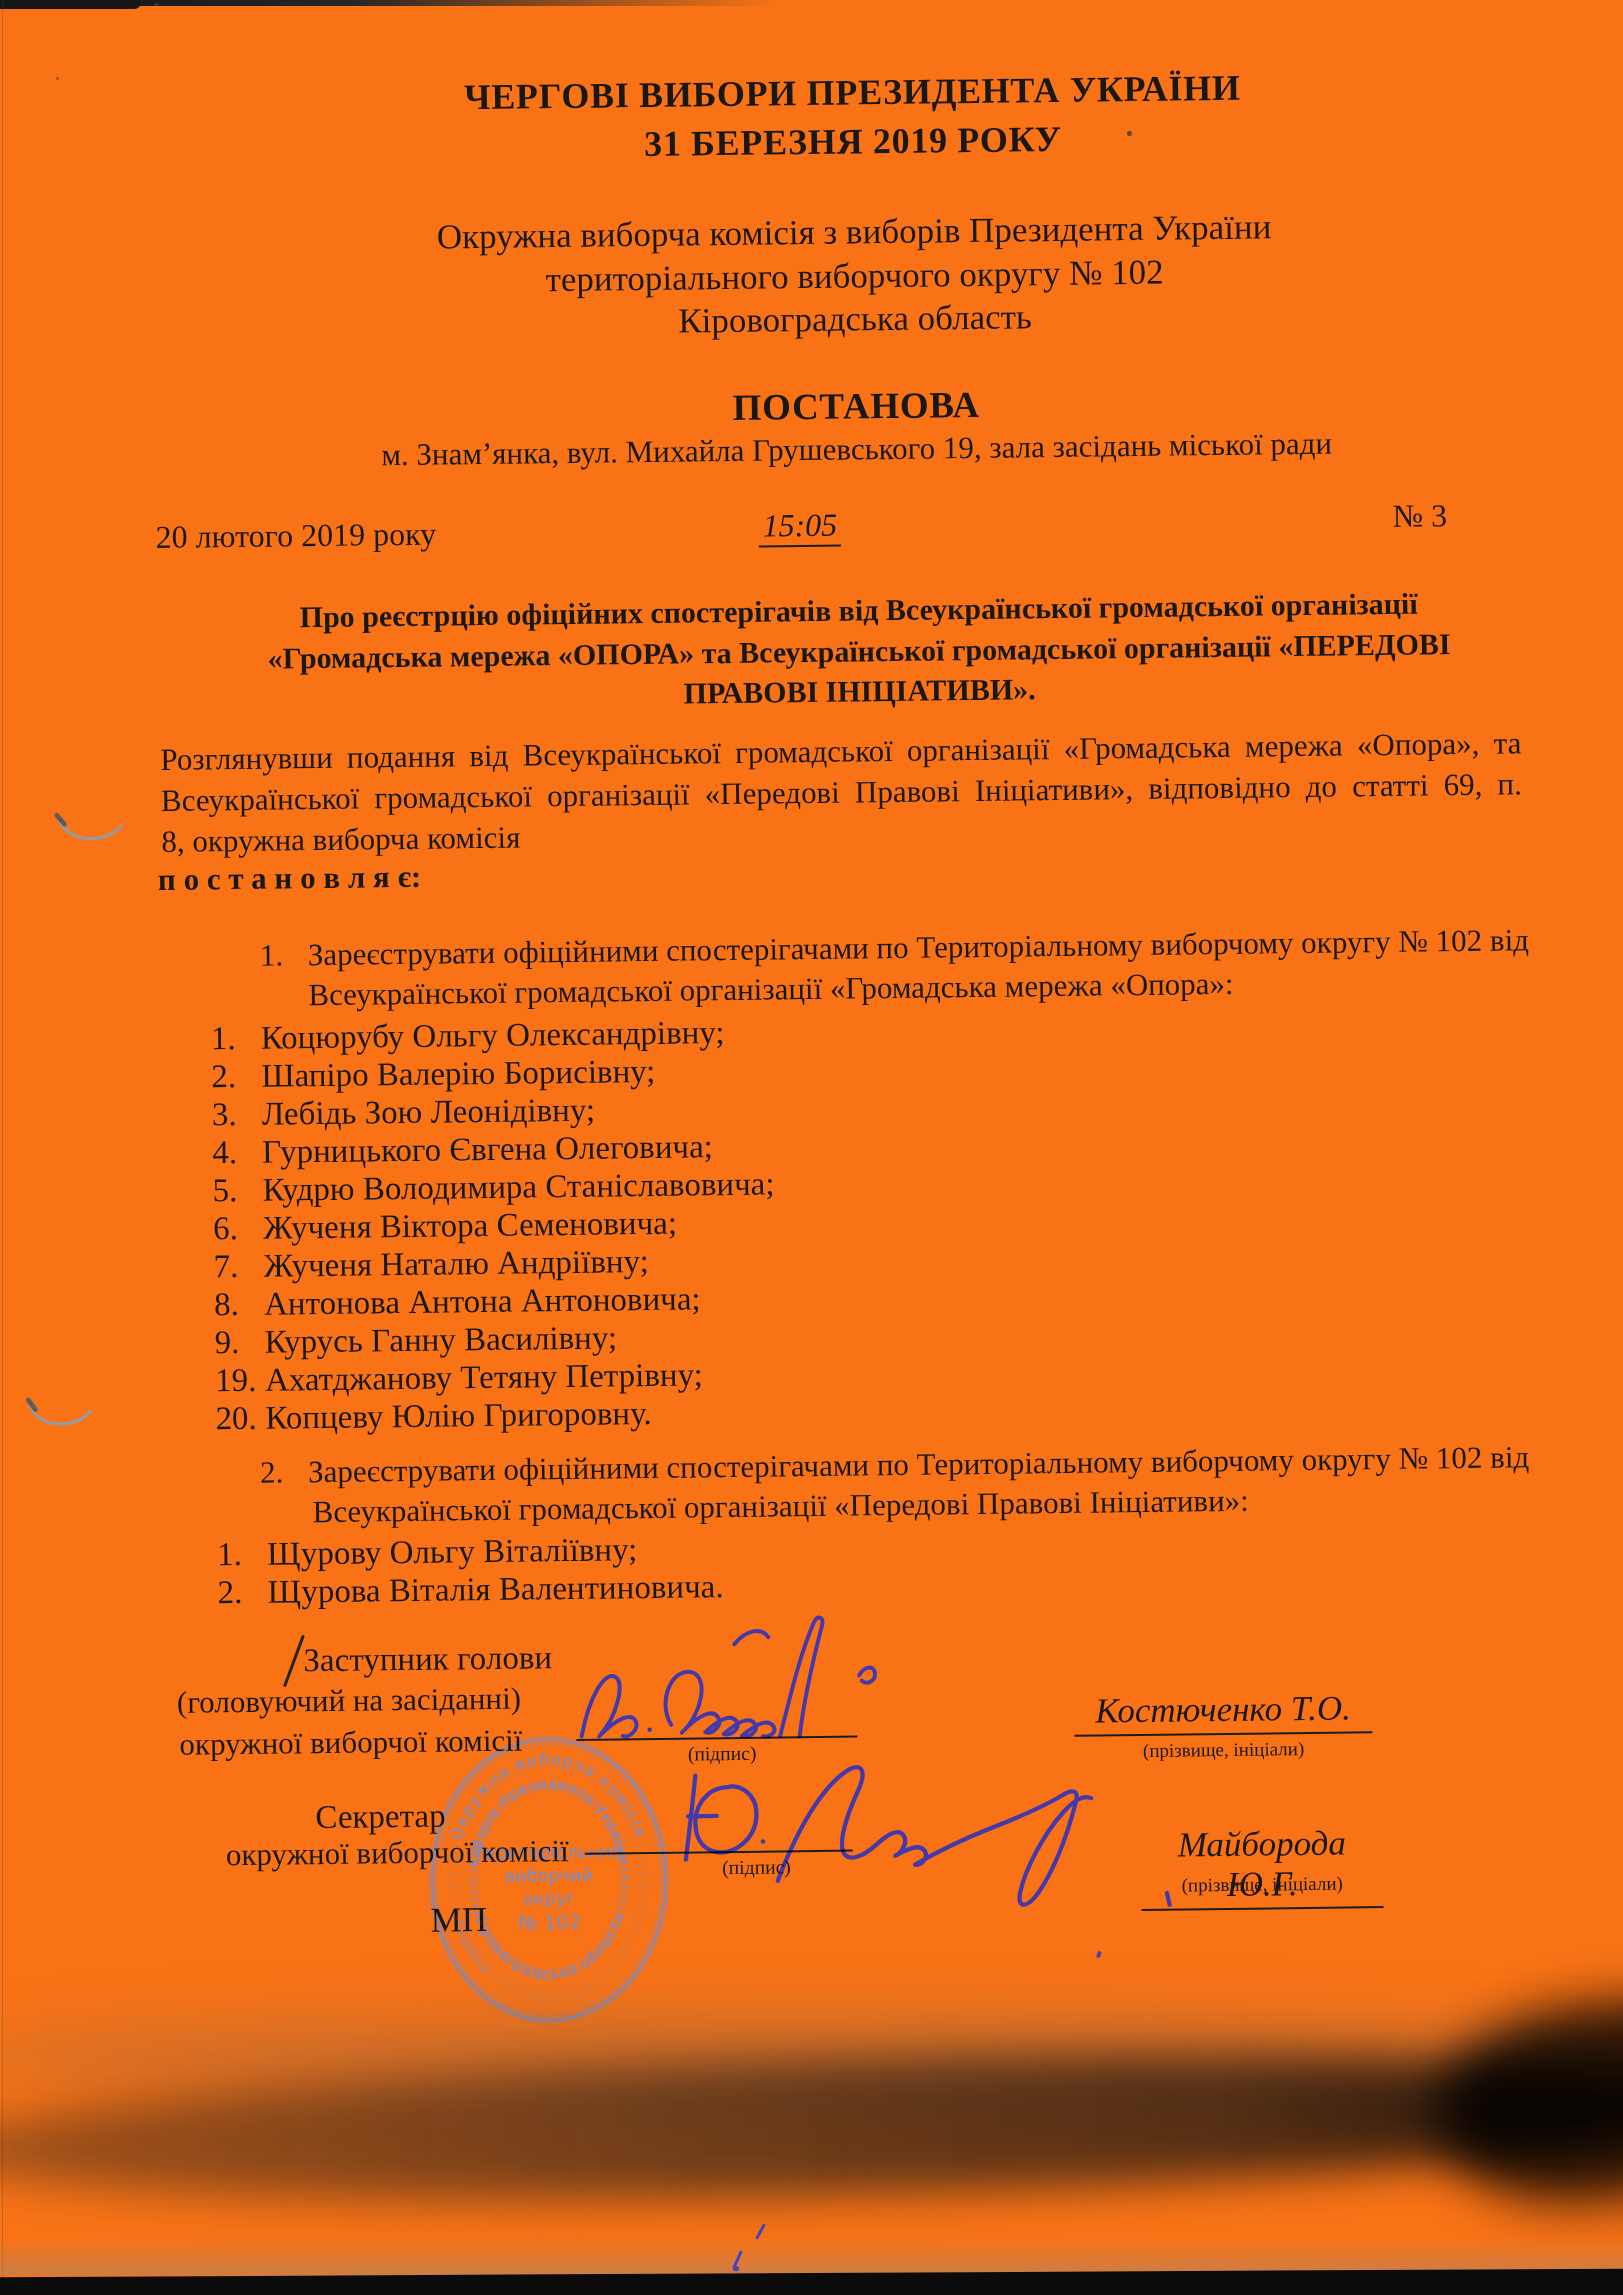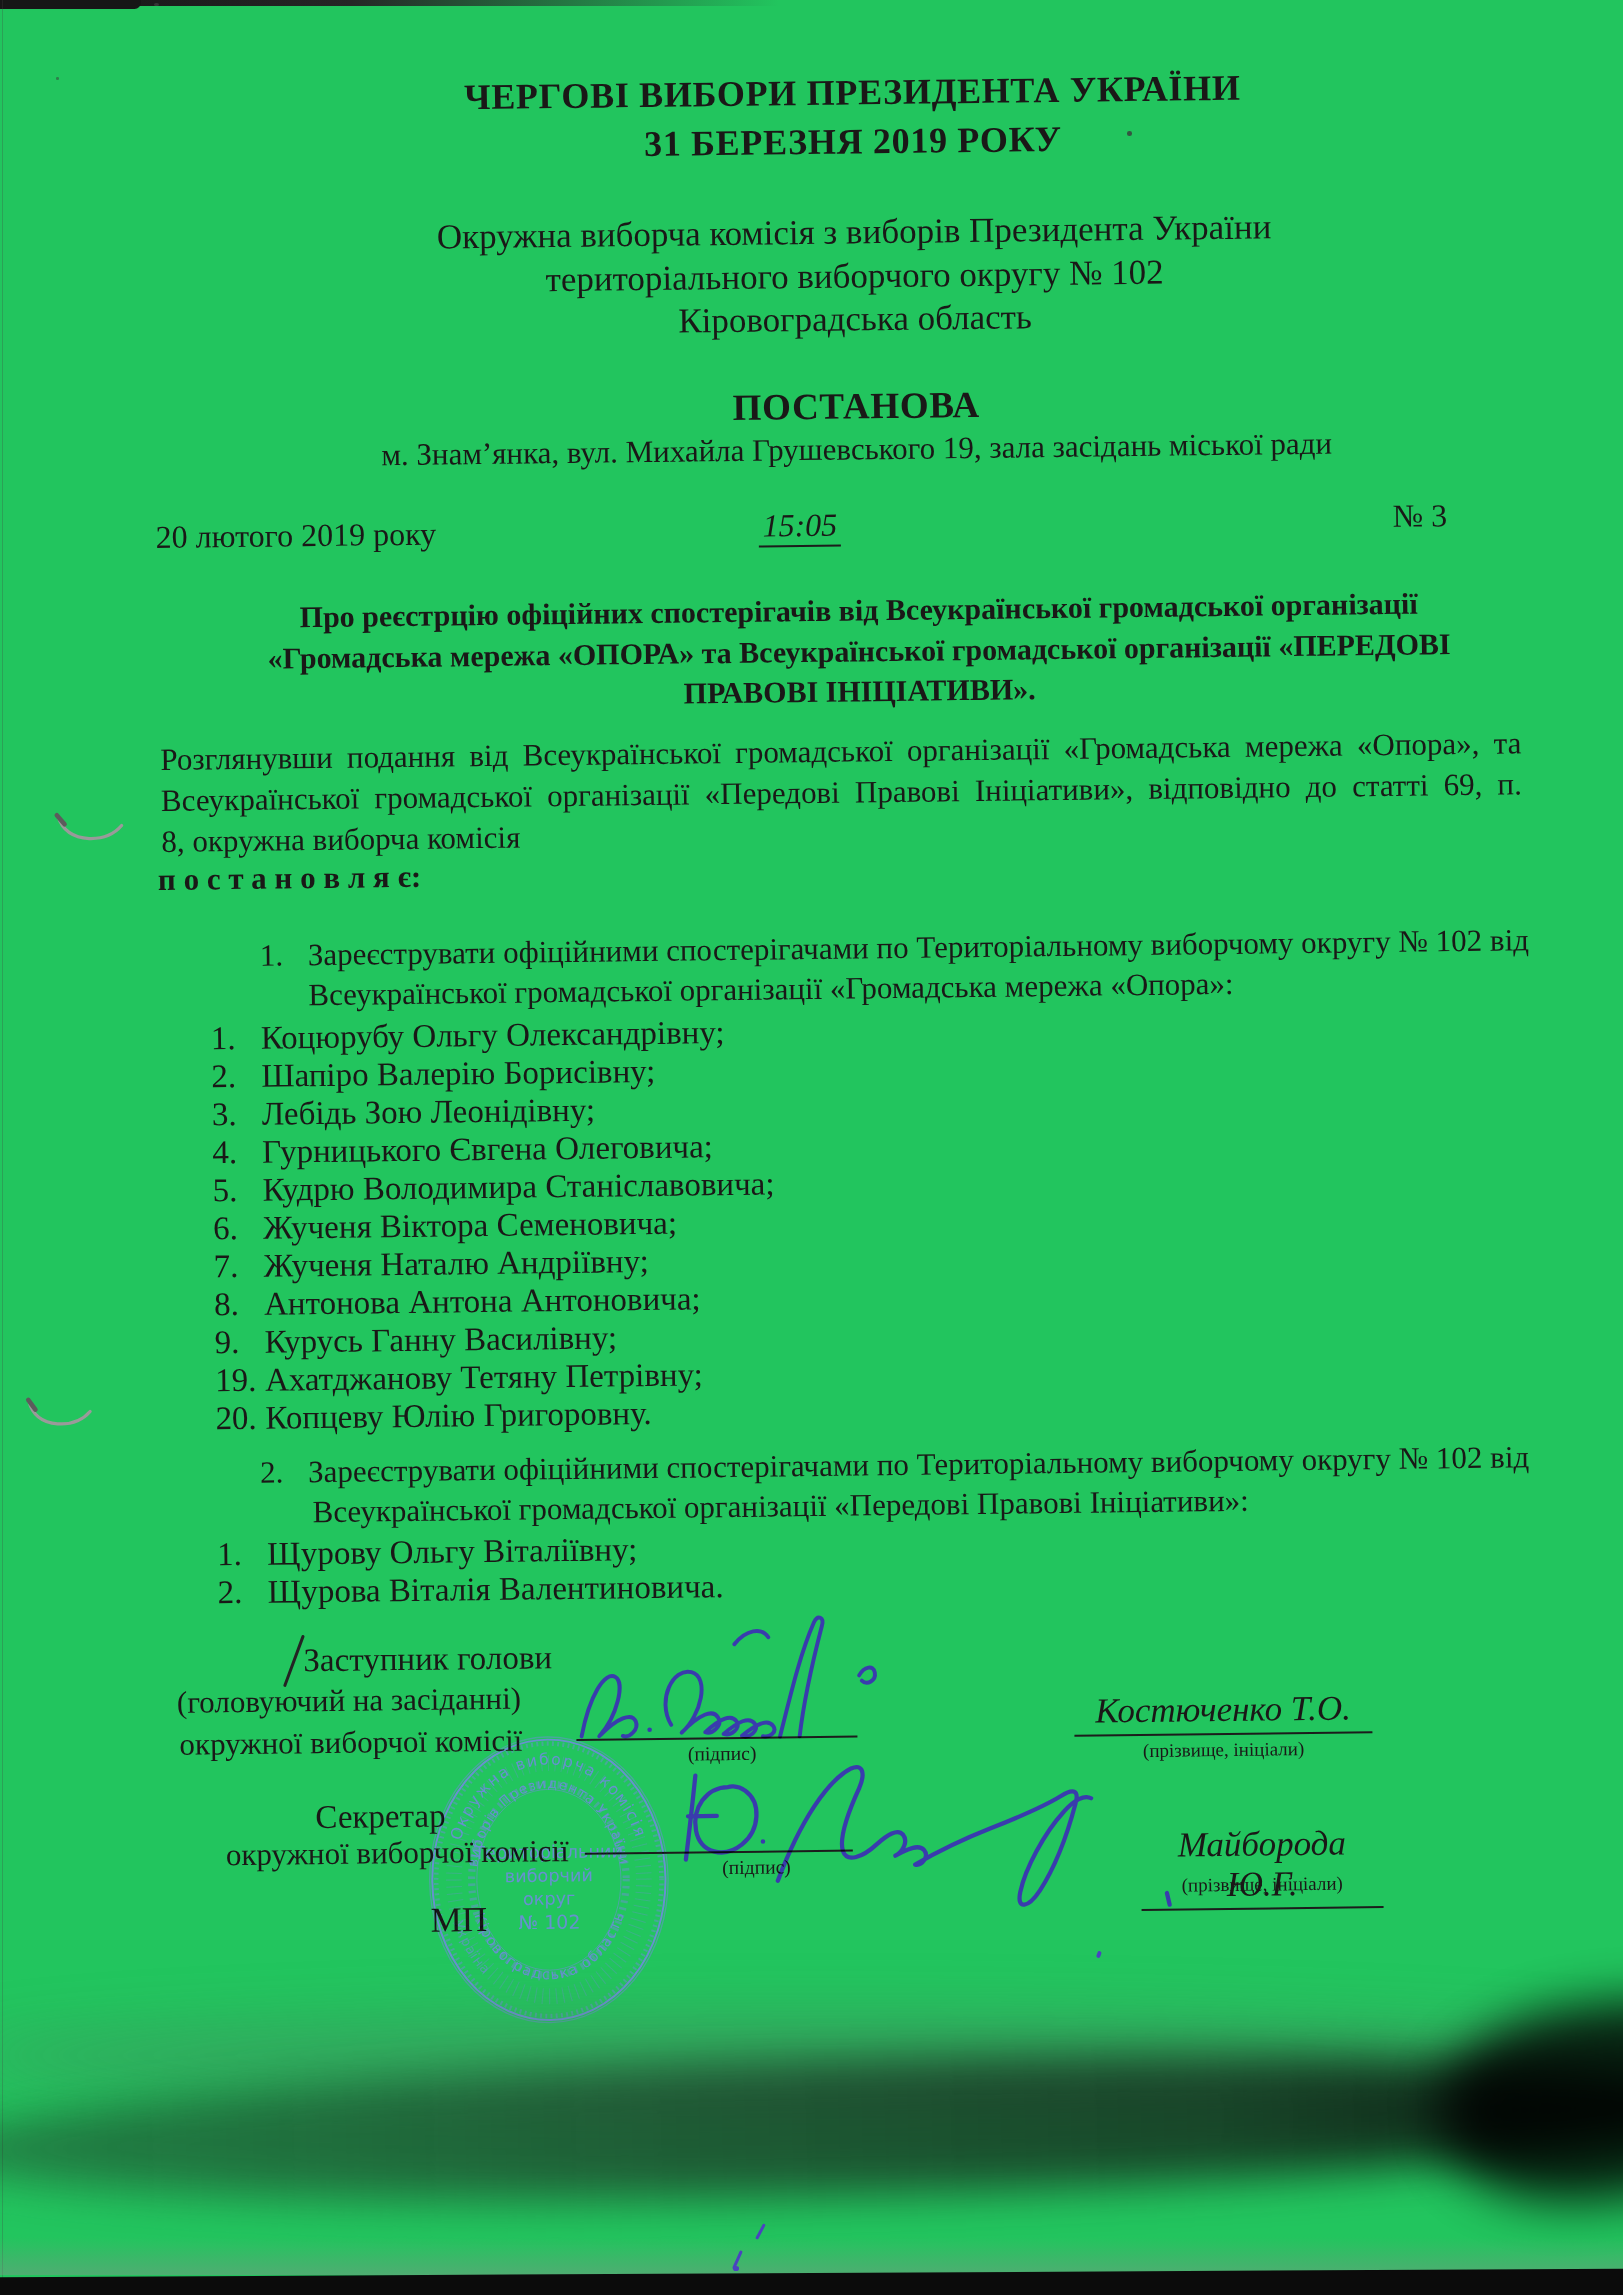--- a/index.html
+++ b/index.html
@@ -1,16 +1,16 @@
 <!DOCTYPE html>
 <html style="font-size:10.5px"><head>
 <meta charset="utf-8">
 <style>
   html,body{margin:0;padding:0;background:#d9d9d6;}
-  .page{position:relative;width:1623px;height:2295px;background:#22c55e;overflow:hidden;
+  .page{position:relative;width:1623px;height:2295px;background:#f97316;overflow:hidden;
         font-family:"Liberation Serif","DejaVu Serif",serif;color:#1a1817;}
   .content{position:absolute;inset:0;transform:rotate(-0.7deg);transform-origin:812px 1047px;}
   .t{position:absolute;white-space:nowrap;line-height:1.15;}
   .b{font-weight:bold;}
   .ctr{text-align:center;white-space:normal;}
   .blk{left:216px;width:1296px;}
   .jst{text-align:justify;text-align-last:justify;white-space:normal;left:164px;width:1361px;}
   .hline{position:absolute;height:2px;background:#1c1c1c;}
   .small{font-size:19.6px;}
   .usign{border-bottom:2px solid #1c1c1c;font-style:italic;}

